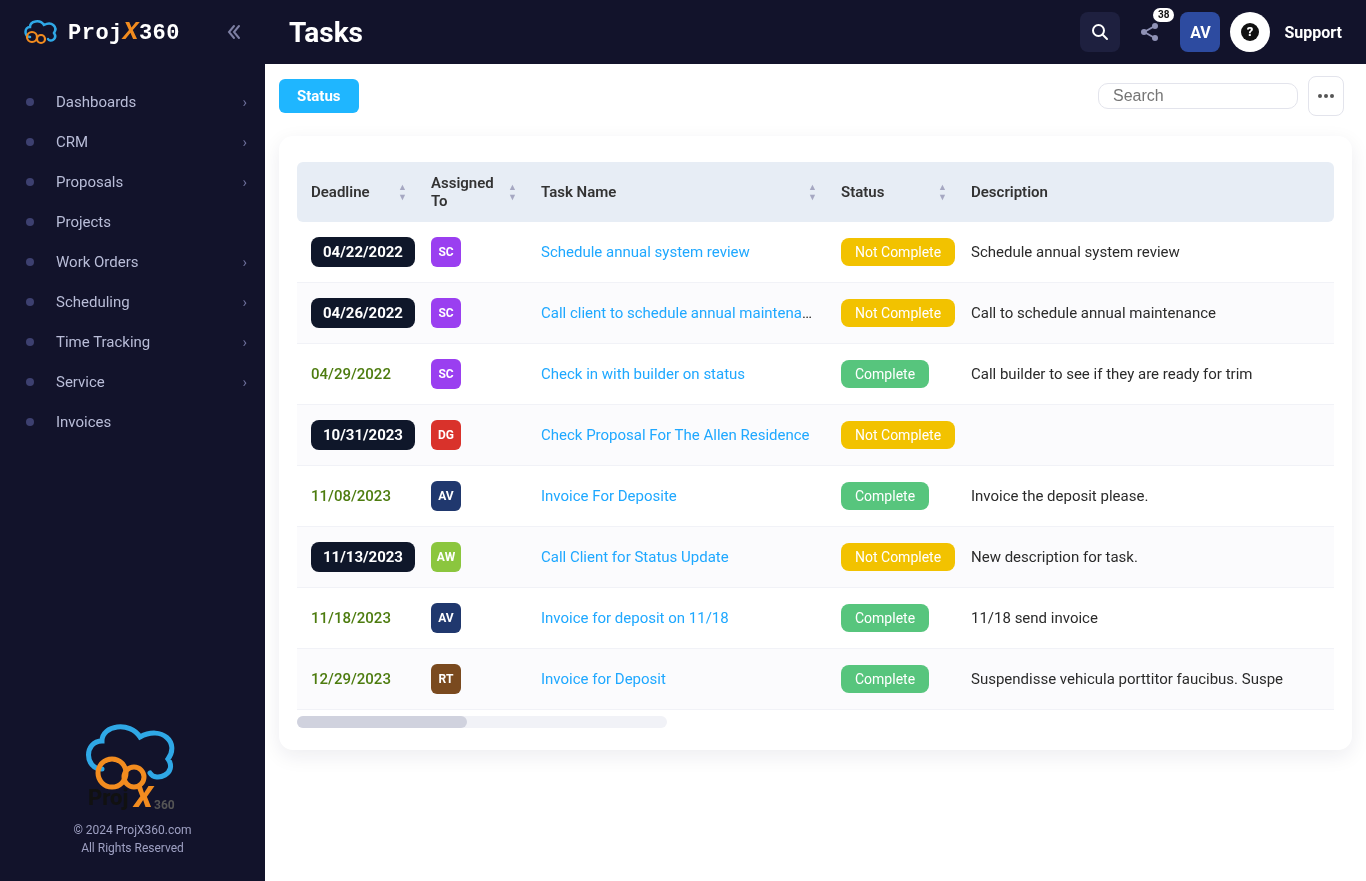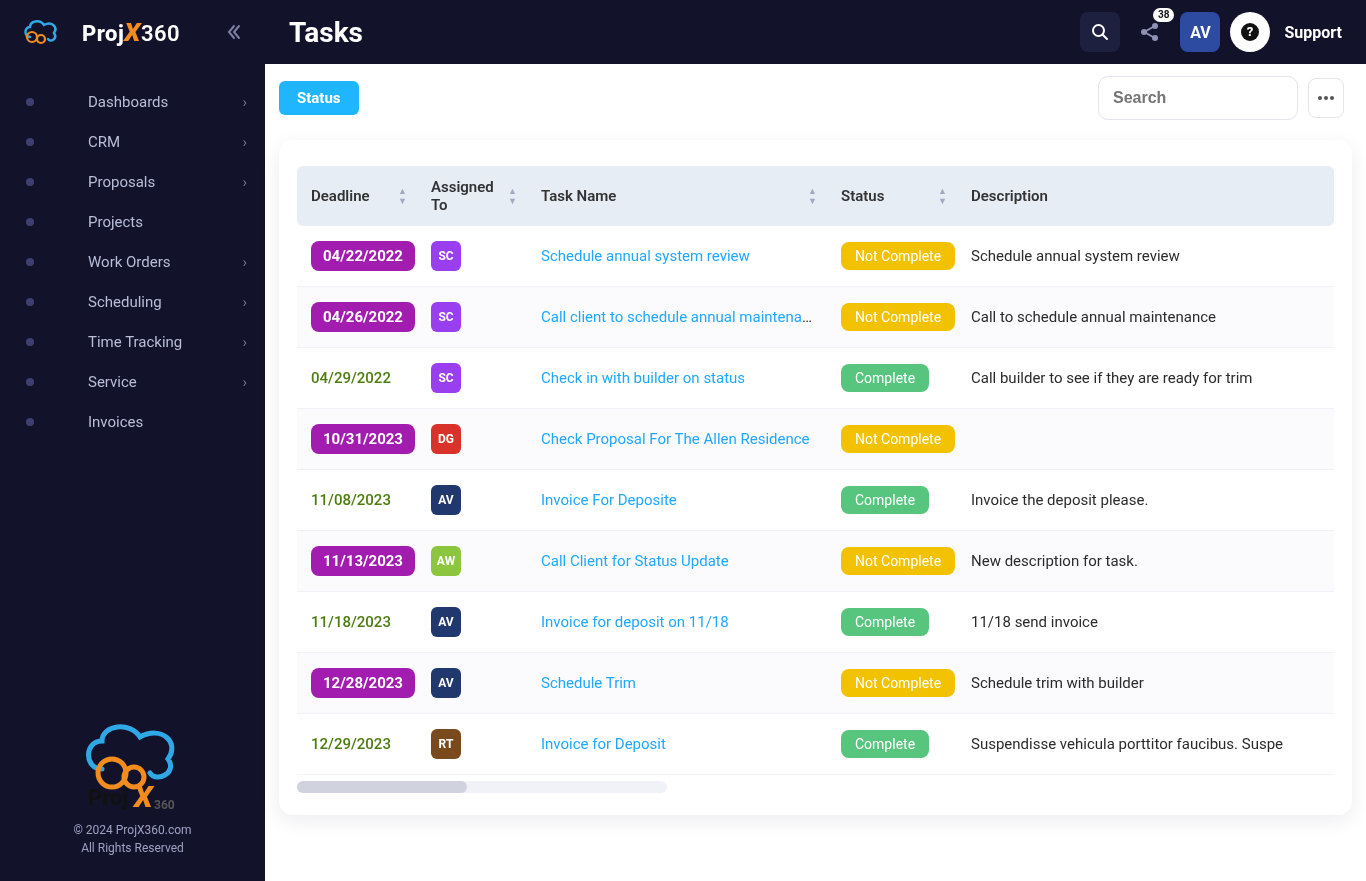--- a/index.html
+++ b/index.html
@@ -26,21 +26,22 @@
   .sidebar-top {
     height: 64px;
     display:flex;
     align-items:center;
     justify-content:space-between;
     padding: 0 18px 0 22px;
   }
   .brand {
     display:flex;
     align-items:center;
-    gap:22px;
+    gap:8px;
+    font-family:Liberation Mono, monospace;
   }
   .brand svg { display:block; }
   .brand-text { font-weight:800; font-size:22px; color:#fff; letter-spacing:0.5px;}
   .brand-text .x { color:#f28c1f; font-style:italic; font-size:26px; font-weight:900;}
   .brand-text .n360 { font-weight:600;}
   .collapse-btn {
     width:26px;height:26px;display:flex;align-items:center;justify-content:center;
     color:#7d7fa3;cursor:pointer;border-radius:6px;
   }
   .nav {
@@ -53,21 +54,21 @@
     align-items:center;
     height:40px;
     padding: 0 18px 0 26px;
     cursor:pointer;
     font-size:15px;
     color:#b9bdd8;
   }
   .nav-dot {
     width:8px;height:8px;border-radius:50%;background:#3d4070;margin-right:22px;
   }
-  .nav-label { flex:1;margin-left:32px; }
+  .nav-label { flex:1; }
   .nav-chevron { color:#6d6f9a; }
   .sidebar-footer {
     margin-top:auto;
     text-align:center;
     padding: 12px 0 26px;
     font-size:12px;
     color:#9ea0c2;
   }
   .sidebar-footer .big-logo { margin-bottom:8px; display:flex; justify-content:center;}
   .sidebar-footer .line2 { margin-top:4px; }
@@ -107,21 +108,21 @@
   }
   .topbar {
     display:flex; align-items:center; justify-content:space-between;
     padding:12px 22px 10px 14px;
   }
   .status-chip {
     background:#1fb6ff;color:#fff;padding:8px 18px;border-radius:6px;font-weight:700;font-size:15px;cursor:pointer;
   }
   .right-top {display:flex;align-items:center;gap:10px;}
   .search {
-    width:200px;height:44px;border:1px solid #e3e4ec;border-radius:10px;padding:0 14px;font-size:16px;outline:none;font-weight:bold;
+    width:200px;height:26px;border:1px solid #e3e4ec;border-radius:10px;padding:0 14px;font-size:16px;outline:none;
   }
   .more-btn {
     width:36px;height:40px;border:1px solid #e3e4ec;border-radius:8px;display:flex;align-items:center;justify-content:center;cursor:pointer;background:#fff;
   }
 
   .panel {
     margin:10px 14px 0 14px;
     background:#fff;
     border-radius:14px;
     box-shadow: 0 6px 20px rgba(20,22,60,0.08);
@@ -150,21 +151,21 @@
     color:#2b2b2b;
     border-bottom:1px solid #f1f2f7;
     vertical-align:middle;
     white-space:nowrap;
     overflow:hidden;
     text-overflow:ellipsis;
   }
   .tbl tbody tr:nth-child(odd) td { background:#fff;}
   .tbl tbody tr:nth-child(even) td { background:#fbfbfd;}
   .deadline-pill {
-    background:#a21caf;color:#fff;font-weight:700;border-radius:8px;padding:6px 12px;display:inline-block;font-size:15px;
+    background:#0f172a;color:#fff;font-weight:700;border-radius:8px;padding:6px 12px;display:inline-block;font-size:15px;
   }
   .deadline-plain { font-weight:500; color:#4d7c0f;}
   .avatar {
     width:30px;height:30px;border-radius:6px;font-size:12px;font-weight:700;color:#fff;display:inline-flex;align-items:center;justify-content:center;
   }
   .av-purple{background:#9a3ff0;} .av-red{background:#d9322b;} .av-navy{background:#20386e;}
   .av-green{background:#8bc63e;color:#fff;} .av-brown{background:#7a4a1f;}
   .task-link { color:#1fa8ff; cursor:pointer;}
   .status-pill {
     border-radius:8px;padding:6px 14px;font-weight:400;color:#fff;display:inline-block;font-size:14px;
@@ -376,27 +377,20 @@
     <td>New description for task.</td>
           </tr>
           <tr>
     <td><span class="deadline-plain">11/18/2023</span></td>
     <td><span class="avatar av-navy">AV</span></td>
     <td><span class="task-link">Invoice for deposit on 11/18</span></td>
     <td><span class="status-pill status-green">Complete</span></td>
     <td>11/18 send invoice</td>
           </tr>
           <tr>
-    <td><span class="deadline-pill">12/28/2023</span></td>
-    <td><span class="avatar av-navy">AV</span></td>
-    <td><span class="task-link">Schedule Trim</span></td>
-    <td><span class="status-pill status-yellow">Not Complete</span></td>
-    <td>Schedule trim with builder</td>
-          </tr>
-          <tr>
     <td><span class="deadline-plain">12/29/2023</span></td>
     <td><span class="avatar av-brown">RT</span></td>
     <td><span class="task-link">Invoice for Deposit</span></td>
     <td><span class="status-pill status-green">Complete</span></td>
     <td>Suspendisse vehicula porttitor faucibus. Suspe</td>
           </tr>
         </tbody>
     </table>
     <div class="hscroll">
         <div class="thumb"></div>

